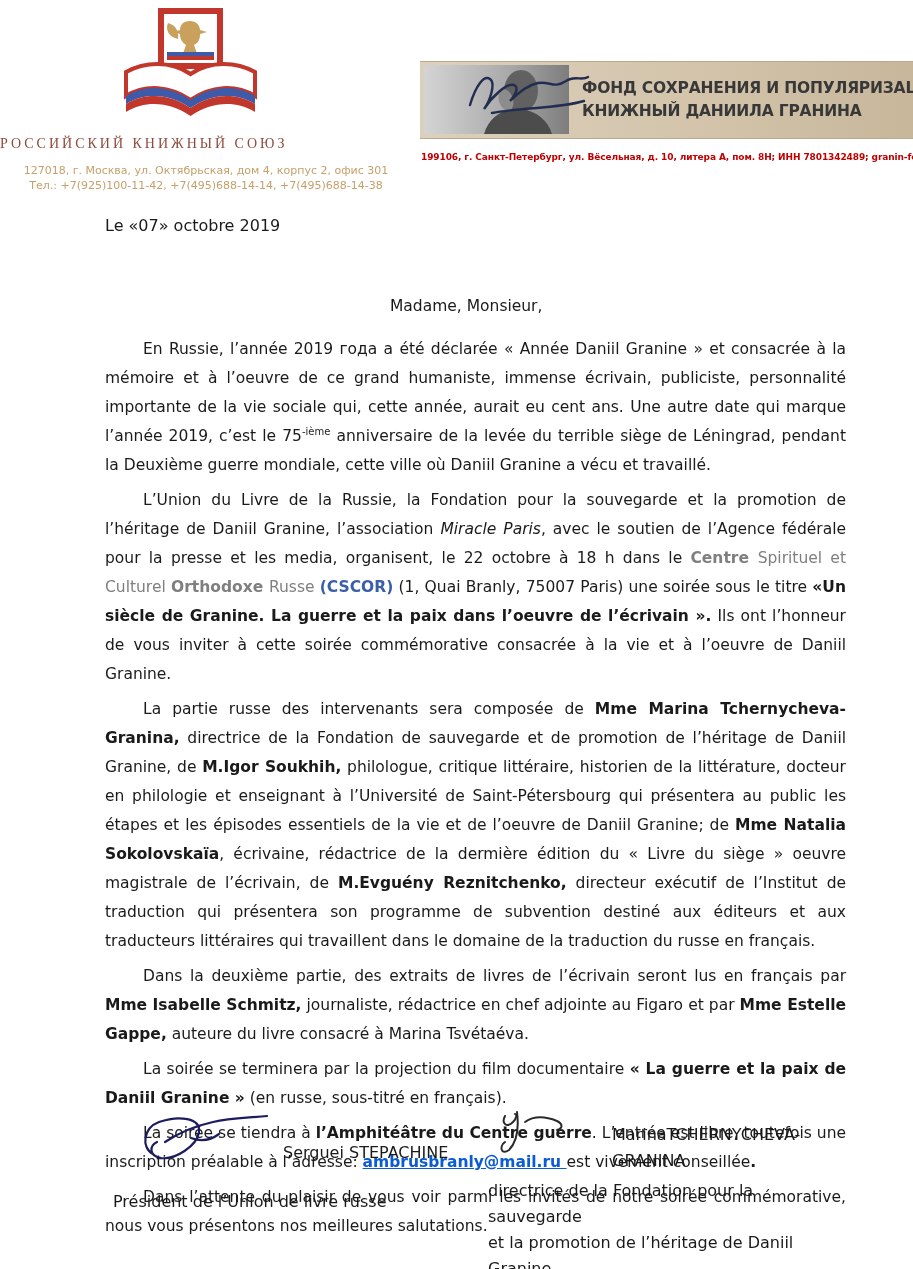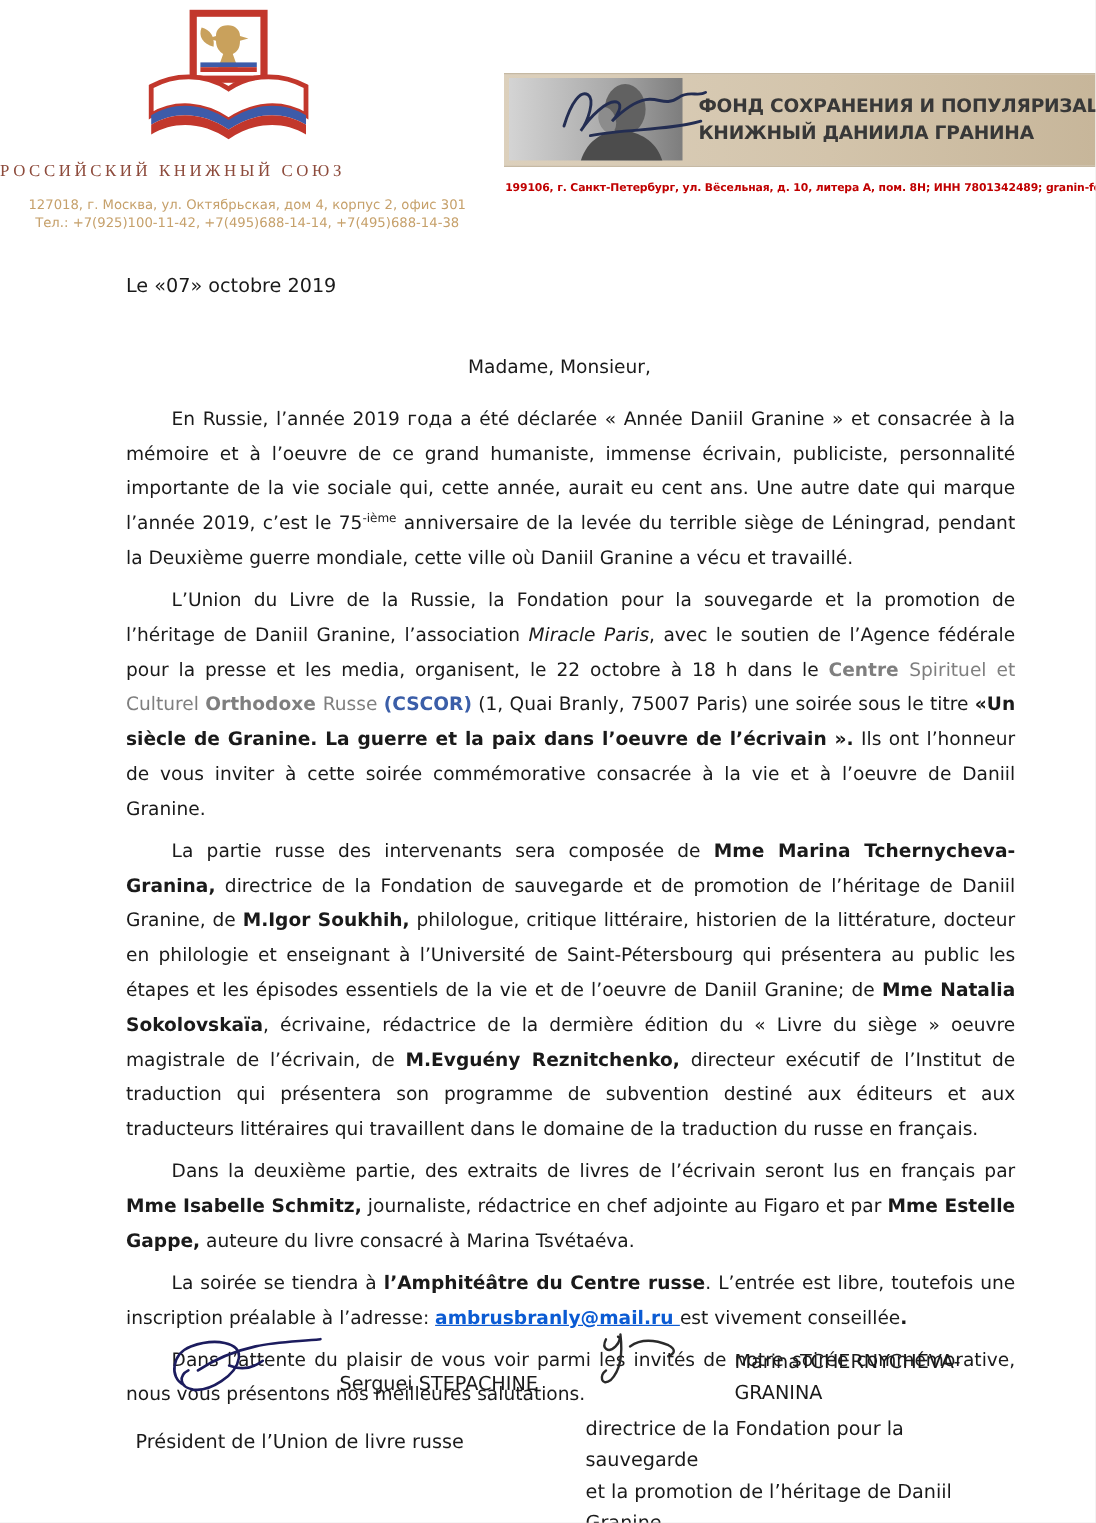--- a/index.html
+++ b/index.html
@@ -30,21 +30,21 @@
   .banner-text{
     position:absolute;left:162px;top:15px;width:328px;
     font-weight:700;font-size:15.5px;line-height:23px;color:#383838;letter-spacing:-0.2px;
     white-space:nowrap;
   }
   .addr-right{
     position:absolute;left:421px;top:152px;width:480px;
     font-size:9px;font-weight:700;color:#c00000;letter-spacing:-0.1px;white-space:nowrap;
   }
   
-  .date{position:absolute;left:105px;top:228px;font-size:16px;}
+  .date{position:absolute;left:105px;top:216px;font-size:16px;}
   .letter-body{position:absolute;left:105px;top:292px;width:741px;}
   .salutation{margin:0 0 14px 285px;font-size:15.5px;line-height:29px;}
   .para{
     margin:0 0 6px 0;font-size:15.5px;line-height:29px;text-align:justify;text-indent:38px;
   }
   .seg-bold{font-weight:700;}
   .seg-italic{font-style:italic;}
   .seg-gray{color:#7f7f7f;}
   .seg-gray-bold{color:#7f7f7f;font-weight:700;}
   .seg-blue-bold{color:#3b5ea8;font-weight:700;}
@@ -112,21 +112,22 @@
   <div class="addr-right">199106, г. Санкт-Петербург, ул. Вёсельная, д. 10, литера А, пом. 8Н; ИНН 7801342489; granin-fond@mail.ru</div>
 
   <div class="date">Le «07» octobre 2019</div>
 
   <main class="letter-body">
     <p class="salutation">Madame, Monsieur,</p>
     <p class="para"><span class="seg-normal">En Russie, l’année 2019 года a été déclarée « Année Daniil Granine » et consacrée à la mémoire et à l’oeuvre de ce grand humaniste, immense écrivain, publiciste, personnalité importante de la vie sociale qui, cette année, aurait eu cent ans. Une autre date qui marque l’année 2019, c’est le 75</span><sup class="seg-sup">-ième</sup><span class="seg-normal"> anniversaire de la levée du terrible siège de Léningrad, pendant la Deuxième guerre mondiale, cette ville où Daniil Granine a vécu et travaillé.</span></p>
     <p class="para"><span class="seg-normal">L’Union du Livre de la Russie, la Fondation pour la souvegarde et la promotion de l’héritage de Daniil Granine, l’association </span><span class="seg-italic">Miracle Paris</span><span class="seg-normal">, avec le soutien de l’Agence fédérale pour la presse et les media, organisent, le 22 octobre à 18 h dans le </span><span class="seg-gray-bold">Centre </span><span class="seg-gray">Spirituel et Culturel </span><span class="seg-gray-bold">Orthodoxe </span><span class="seg-gray">Russe </span><span class="seg-blue-bold">(CSCOR)</span><span class="seg-normal"> (1, Quai Branly, 75007 Paris) une soirée sous le titre </span><span class="seg-bold">«Un siècle de Granine. La guerre et la paix dans l’oeuvre de l’écrivain ».</span><span class="seg-normal"> Ils ont l’honneur de vous inviter à cette soirée commémorative consacrée à la vie et à l’oeuvre de Daniil Granine.</span></p>
     <p class="para"><span class="seg-normal">La partie russe des intervenants sera composée de </span><span class="seg-bold">Mme Marina Tchernycheva-Granina,</span><span class="seg-normal"> directrice de la Fondation de sauvegarde et de promotion de l’héritage de Daniil Granine, de </span><span class="seg-bold">M.Igor Soukhih,</span><span class="seg-normal"> philologue, critique littéraire, historien de la littérature, docteur en philologie et enseignant à l’Université de Saint-Pétersbourg qui présentera au public les étapes et les épisodes essentiels de la vie et de l’oeuvre de Daniil Granine; de </span><span class="seg-bold">Mme Natalia Sokolovskaïa</span><span class="seg-normal">, écrivaine, rédactrice de la dermière édition du « Livre du siège » oeuvre magistrale de l’écrivain, de </span><span class="seg-bold">M.Evguény Reznitchenko,</span><span class="seg-normal"> directeur exécutif de l’Institut de traduction qui présentera son programme de subvention destiné aux éditeurs et aux traducteurs littéraires qui travaillent dans le domaine de la traduction du russe en français.</span></p>
     <p class="para"><span class="seg-normal">Dans la deuxième partie, des extraits de livres de l’écrivain seront lus en français par </span><span class="seg-bold">Mme Isabelle Schmitz,</span><span class="seg-normal"> journaliste, rédactrice en chef adjointe au Figaro et par </span><span class="seg-bold">Mme Estelle Gappe,</span><span class="seg-normal"> auteure du livre consacré à Marina Tsvétaéva.</span></p>
-    <p class="para"><span class="seg-normal">La soirée se tiendra à </span><span class="seg-bold">l’Amphitéâtre du Centre russe</span><span class="seg-normal">. L’entrée est libre, toutefois une inscription préalable à l’adresse: </span><a href="#" class="seg-link">ambrusbranly@mail.ru </a><span class="seg-normal">est vivement conseillée</span><span class="seg-bold">.</span></p>
+    <p class="para"><span class="seg-normal">La soirée se terminera par la projection du film documentaire </span><span class="seg-bold">« La guerre et la paix de Daniil Granine »</span><span class="seg-normal"> (en russe, sous-titré en français).</span></p>
+    <p class="para"><span class="seg-normal">La soirée se tiendra à </span><span class="seg-bold">l’Amphitéâtre du Centre guerre</span><span class="seg-normal">. L’entrée est libre, toutefois une inscription préalable à l’adresse: </span><a href="#" class="seg-link">ambrusbranly@mail.ru </a><span class="seg-normal">est vivement conseillée</span><span class="seg-bold">.</span></p>
     <p class="para"><span class="seg-normal">Dans l’attente du plaisir de vous voir parmi les invités de notre soirée commémorative, nous vous présentons nos meilleures salutations.</span></p>
   </main>
 
   <svg class="sig-step-svg" viewBox="0 0 140 60">
     <g fill="none" stroke="#1c1c5e" stroke-width="2.2" stroke-linecap="round">
       <path d="M18,42 C6,36 8,16 24,10 C44,3 66,6 64,20 C62,34 40,48 26,46 C14,44 14,34 22,30"></path>
       <path d="M30,30 C45,20 60,14 78,10 C95,6 112,6 132,4"></path>
       <path d="M56,26 C66,30 76,28 84,22"></path>
     </g>
   </svg>

